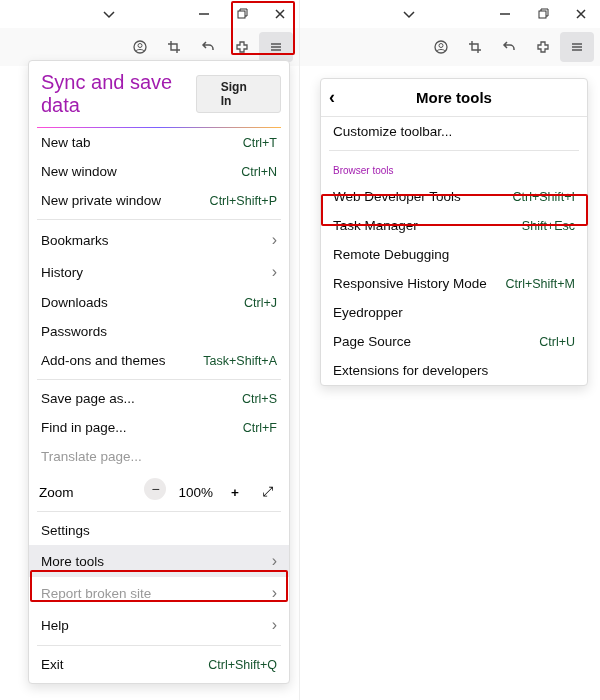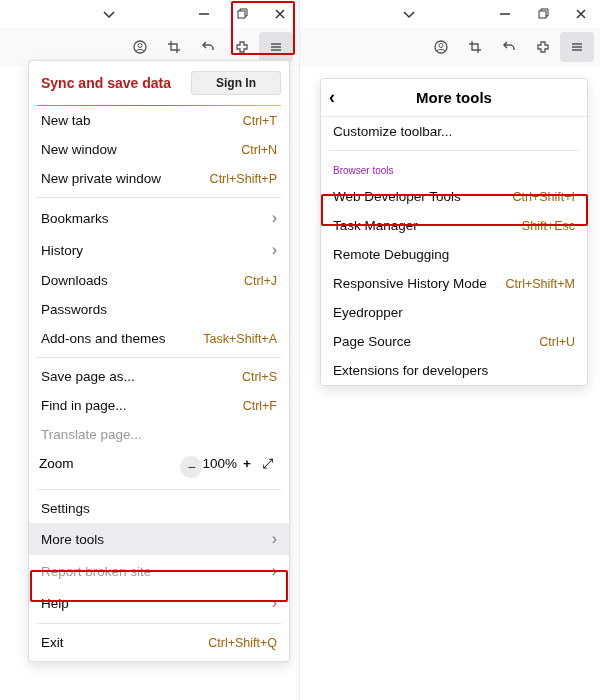--- a/index.html
+++ b/index.html
@@ -18,33 +18,33 @@
     position: absolute;
     top: 60px; left: 28px;
     width: 262px;
     background: #fff;
     border: 1px solid #ddd;
     border-radius: 4px;
     box-shadow: 0 4px 12px rgba(0,0,0,0.12);
     padding-bottom: 4px;
   }
   .sync-row { display: flex; align-items: center; justify-content: space-between; padding: 10px 8px 10px 12px; }
-  .sync-title { font-weight: 700; font-size: 14px; color: #b91c1c; }
+  .sync-title { font-weight: 400; font-size: 20px; color: #a21caf; }
   .signin { font-size: 12px; font-weight: 600; background: #f0f0f0; border: 1px solid #ddd; border-radius: 3px; padding: 4px 24px; color: #222; }
   .gradient-line { height: 1px; background: linear-gradient(90deg, #ff4fd8, #7b61ff, #ffb84f); margin: 0 8px; }
   .item {
     display: flex; align-items: center; justify-content: space-between;
     padding: 7px 12px; font-size: 13.5px; color: #0c0c0c;
   }
-  .item .kbd { color: #a16207; font-size: 12.5px; }
+  .item .kbd { color: #14532d; font-size: 12.5px; }
   .item.disabled { color: #999; }
   .item .chev { color: #777; font-size: 16px; }
   .sep { height: 1px; background: #e4e4e4; margin: 4px 8px; }
   .moretools-hl { background: #ececef; }
-  .zoom-row { display:flex; align-items:flex-start; gap:0; padding: 7px 10px; font-size:13.5px; }
+  .zoom-row { display:flex; align-items:flex-end; gap:12px; padding: 7px 10px; font-size:13.5px; }
   .zoom-row .lbl { flex: 1; }
   .circlebtn { width:22px; height:22px; border-radius:11px; background:#eceaea; display:flex; align-items:center; justify-content:center; font-size:14px; color:#333; }
   .plusbtn { width:20px; text-align:center; font-weight:bold; }
   .expandbtn { width:22px; text-align:center; }
 
   .red-box { position: absolute; border: 2px solid #d40000; border-radius: 2px; pointer-events:none; }
   .red-ham { top: 1px; left: 231px; width: 64px; height: 54px; }
   .red-more { top: 570px; left: 30px; width: 258px; height: 32px; }
   .red-wdt { top: 194px; left: 321px; width: 267px; height: 32px; }
 

